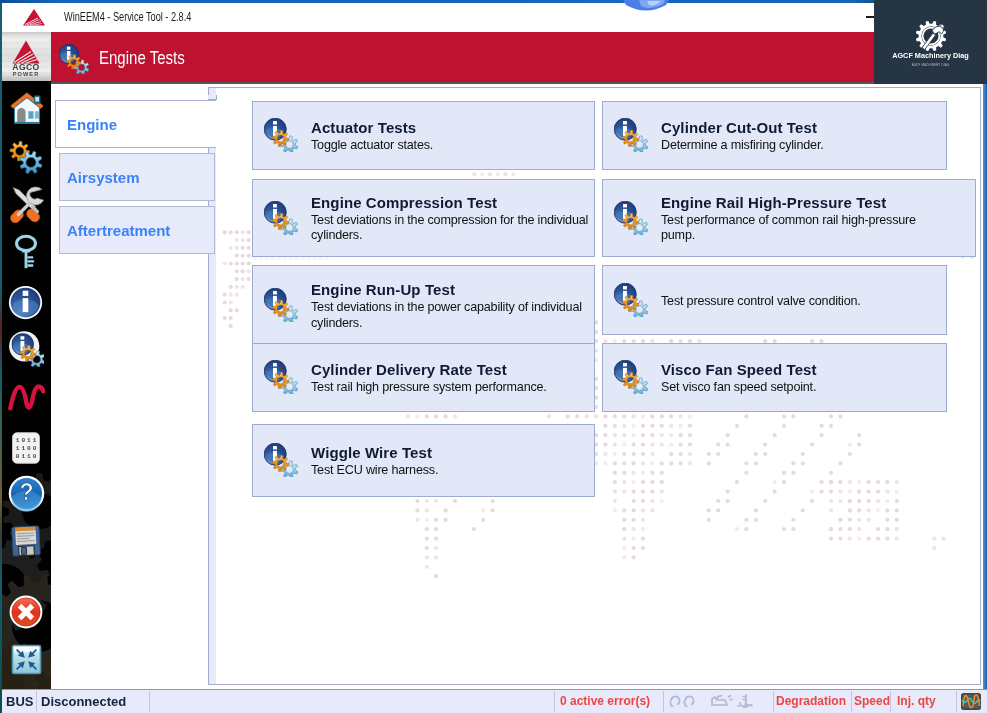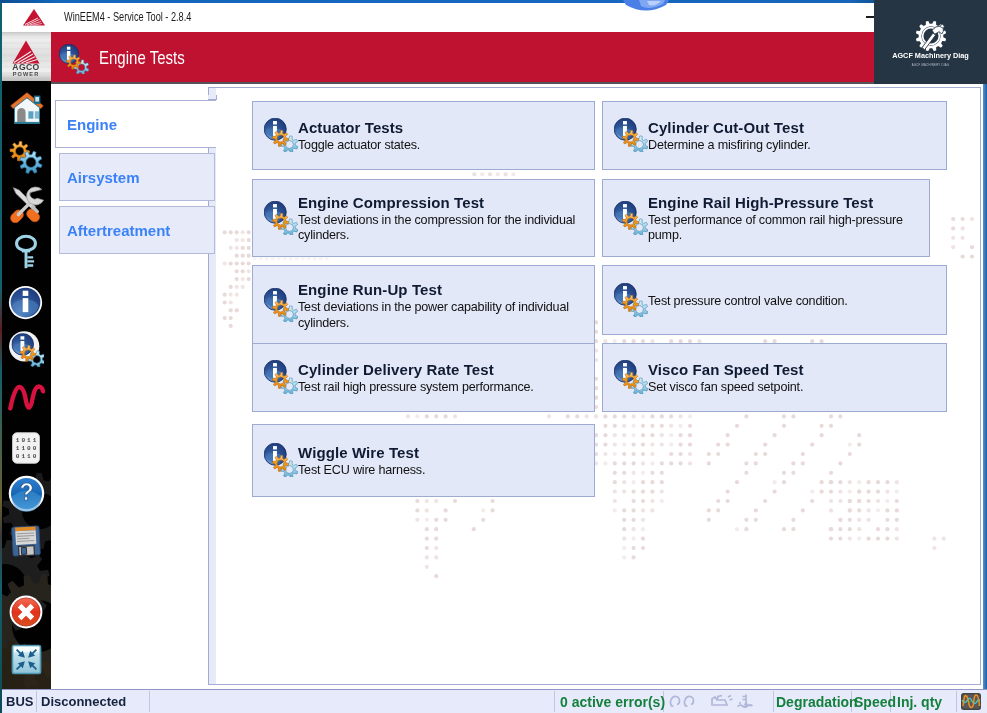--- a/index.html
+++ b/index.html
@@ -20,28 +20,28 @@
 .tab{left:58.5px;width:156.5px;height:48px;background:#e7ebf9;border:1px solid #b2bad9;box-sizing:border-box;}
 #tabsel{left:55px;top:100px;width:161px;height:48px;background:#fff;border:1px solid #a9b1d4;border-right:none;box-sizing:border-box;z-index:5;}
 .tabtxt{font-weight:bold;font-size:15px;color:#3b82f6;}
 
 #cborder{left:208px;top:87px;width:773px;height:598px;border:1px solid #a3abd1;box-sizing:border-box;background:#fff;}
 #lavstrip{left:209px;top:88px;width:7px;height:596px;background:#e7ebf9;}
 #notch{left:208px;top:95px;width:8.6px;height:5px;border-bottom:1px solid #a3abd1;border-right:1px solid #a3abd1;box-sizing:border-box;background:#e7ebf9;}
 
 .btn{position:absolute;background:#e3e8f8;border:1px solid #9dabd0;box-sizing:border-box;display:flex;align-items:center;}
 .btn svg{flex:0 0 auto;margin-left:11px;}
-.bt{margin-top:2px;}
+.bt{margin-left:13px;margin-top:2px;}
 .bt .t1{font-weight:bold;font-size:15px;color:#0f1b33;letter-spacing:0.1px;}
 .bt .t2{font-size:12.6px;color:#111;line-height:15.2px;margin-top:2px;letter-spacing:-0.2px;white-space:nowrap;}
 
 #sbar{left:0;top:689px;width:987px;height:24px;background:#e7eafa;border-top:1px solid #8f96c4;box-sizing:content-box;}
 .sep{position:absolute;top:691px;width:1px;height:21px;background:#c0c6e2;}
 .stxt{position:absolute;top:694px;font-weight:bold;font-size:13px;color:#15233f;white-space:nowrap;}
-.gtxt{position:absolute;top:694px;font-weight:bold;font-size:14px;color:#15803d;white-space:nowrap;}
+.gtxt{position:absolute;top:694px;font-weight:bold;font-size:12px;color:#ef4444;white-space:nowrap;}
 
 #navy{left:874px;top:0;width:113px;height:84px;background:#263544;z-index:50;}
 #rightedge{left:983px;top:84px;width:4px;height:605px;background:linear-gradient(90deg,#5a8fd0,#1b5fa8);z-index:40;}
 #leftedge{left:0;top:3px;width:2px;height:710px;background:linear-gradient(180deg,#135f6b 0,#14606c 40%,#5c1f1f 46%,#135f6b 52%,#6b6133 70%,#3a3a3a 75%,#135f6b 82%,#0c4a54 100%);z-index:60;}
 </style></head>
 <body>
 <svg width="0" height="0" style="position:absolute">
 <defs>
 <radialGradient id="gBlue" cx="32%" cy="78%" r="95%">
  <stop offset="0" stop-color="#70a0dc"></stop>
@@ -829,21 +829,21 @@
   </div>
 <div class="btn" style="left:252px;top:179px;width:343px;height:77.5px;z-index:2">
 <svg width="34" height="34" viewBox="0 0 40 40">
       <use href="#icg"></use>
     </svg>
 <div class="bt">
       <div class="t1">Engine Compression Test</div>
       <div class="t2">Test deviations in the compression for the individual<br>cylinders.</div>
     </div>
   </div>
-<div class="btn" style="left:602px;top:179px;width:328px;height:77.5px;z-index:2">
+<div class="btn" style="left:602px;top:179px;width:374px;height:77.5px;z-index:2">
 <svg width="34" height="34" viewBox="0 0 40 40">
       <use href="#icg"></use>
     </svg>
 <div class="bt">
       <div class="t1">Engine Rail High-Pressure Test</div>
       <div class="t2">Test performance of common rail high-pressure<br>pump.</div>
     </div>
   </div>
 <div class="btn" style="left:252px;top:265px;width:343px;height:80px;z-index:2">
 <svg width="34" height="34" viewBox="0 0 40 40">

